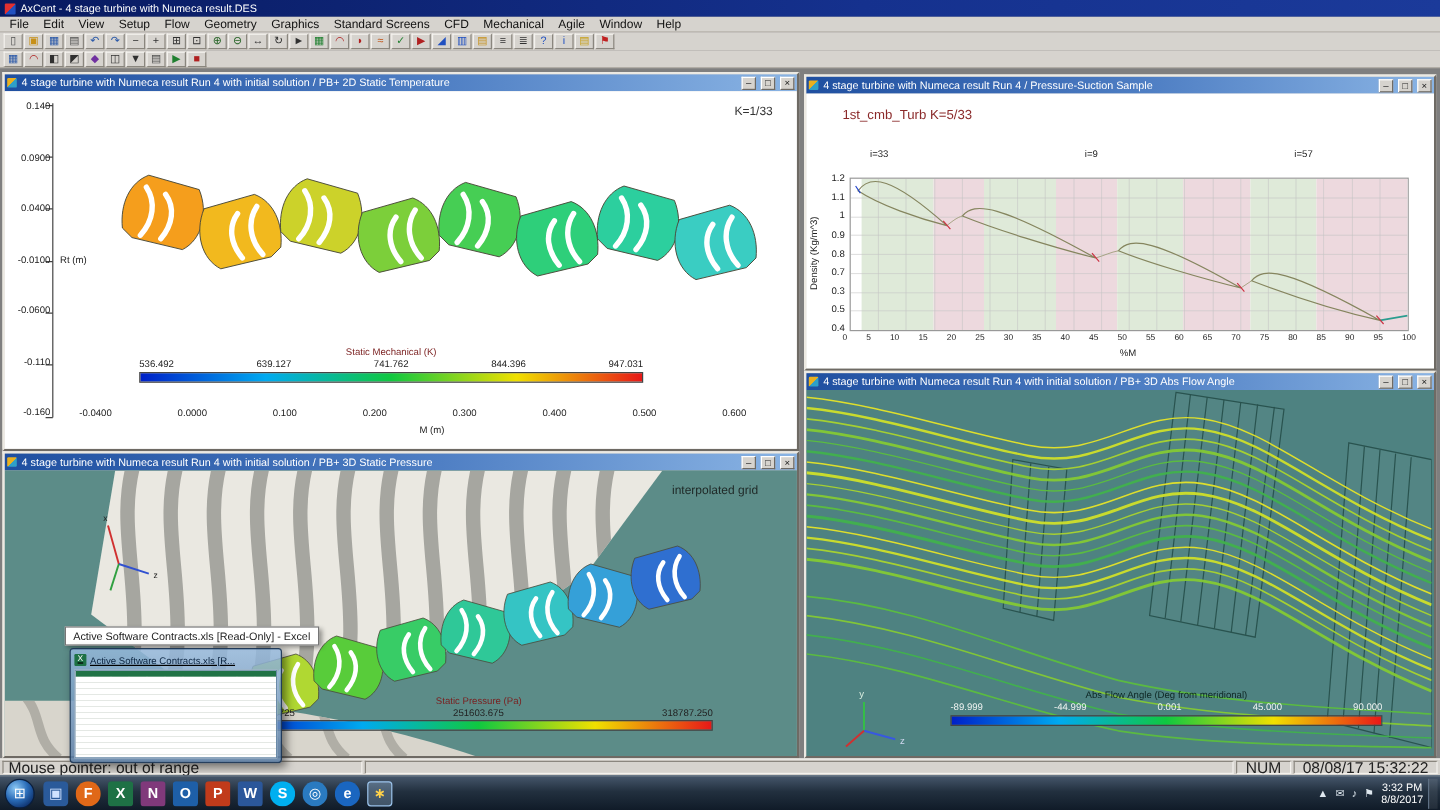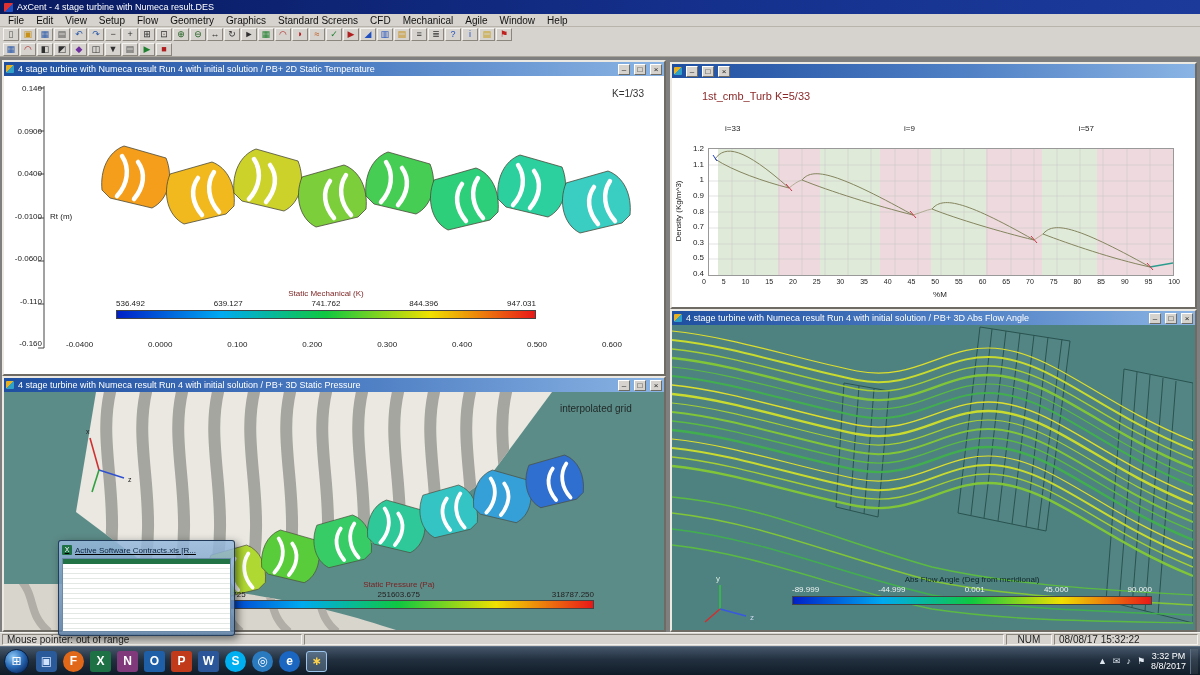--- a/index.html
+++ b/index.html
@@ -38,26 +38,26 @@
   .cbar-vals.light{color:#eef2f0;}
   .cbar-title{position:absolute;text-align:center;font-size:8px;color:#7a1f1f;}
   .cbar-title.dark-teal{color:#0e2724;}
   .ps-title{position:absolute;left:30px;top:12px;font-size:11px;color:#8b2a2a;}
   .legend{position:absolute;left:32px;top:44px;width:390px;display:flex;justify-content:space-between;}
   .legend-item{display:flex;align-items:center;gap:3px;font-size:8px;color:#222;}
   .plotbox{position:absolute;border:1px solid #999;box-sizing:content-box;background:#fff;}
   .ylab-rot{position:absolute;left:-52px;top:127px;width:120px;height:12px;text-align:center;font-size:8px;color:#222;transform:rotate(-90deg);}
   
   .statusbar{position:absolute;left:0;top:632px;width:100%;height:14px;background:#d6d3ce;border-top:1px solid #f4f2ee;
-             display:flex;align-items:stretch;gap:2px;padding:1px 2px;box-sizing:border-box;font-size:10px;color:#222;}
+             display:flex;align-items:stretch;gap:2px;padding:1px 2px;box-sizing:border-box;font-size:13px;color:#222;}
   .sb-panel{border:1px solid;border-color:#8a867e #f4f2ee #f4f2ee #8a867e;padding:0 4px;line-height:10px;box-sizing:border-box;}
   .sb-left{width:300px;}
   .sb-fill{flex:1;}
   .sb-num{width:46px;text-align:center;}
-  .sb-time{width:144px;text-align:left;}
+  .sb-time{width:120px;text-align:center;}
   
   .taskbar{position:absolute;left:0;top:646px;width:100%;height:29px;
            background:linear-gradient(180deg,#45566a 0%,#22303f 45%,#101b28 100%);
            border-top:1px solid #5e7084;display:flex;align-items:center;box-sizing:border-box;padding:0 2px;}
   .start-orb{width:25px;height:25px;margin:0 4px 0 2px;border-radius:50%;flex:0 0 auto;display:flex;align-items:center;justify-content:center;
              background:radial-gradient(circle at 35% 30%,#8cc8f4,#2a6cb8 45%,#123a78 75%,#0a2858);
              border:1px solid #0a1e3c;color:#fff;font-size:12px;box-sizing:border-box;}
   .task-icons{display:flex;align-items:center;}
   .task-icon{width:21px;height:21px;margin:0 3px;display:flex;align-items:center;justify-content:center;
              font-size:12px;font-weight:bold;border:1px solid transparent;box-sizing:border-box;}
@@ -287,20 +287,21 @@
 
         <span>-0.0400</span>
             <span>0.0000</span>
             <span>0.100</span>
             <span>0.200</span>
             <span>0.300</span>
             <span>0.400</span>
             <span>0.500</span>
             <span>0.600</span>
           </div>
+        <div class="axis-title" style="left:78px;top:278px;width:556px;text-align:center;">M (m)</div>
         <div class="cbar-title" style="left:112px;top:213px;width:420px;">Static Mechanical (K)</div>
         <div class="cbar-vals" style="left:112px;top:223px;width:420px;">
 
         <span>536.492</span>
             <span>639.127</span>
             <span>741.762</span>
             <span>844.396</span>
             <span>947.031</span>
           </div>
         <div class="cbar" style="left:112px;top:234px;width:420px;"></div>
@@ -377,20 +378,21 @@
             <span>251603.675</span>
             <span>318787.250</span>
           </div>
         <div class="cbar" style="left:200px;top:208px;width:390px;"></div>
       </div>
     </div>
 
     <div class="child" style="left:670px;top:5px;width:527px;height:247px;">
       <div class="ctitle">
         <span class="cicon"></span>
+        <span class="ctxt">4 stage turbine with Numeca result Run 4 / Pressure-Suction Sample</span>
         <span class="cbtn">–</span>
         <span class="cbtn">□</span>
         <span class="cbtn">×</span>
       </div>
       <div class="cbody" style="background:#fff;">
         <div class="ps-title">1st_cmb_Turb  K=5/33</div>
         <div class="legend">
 
         <span class="legend-item" style="color: rgb(34, 68, 204);">
               <svg width="18" height="12">
@@ -540,20 +542,21 @@
             <span>0.001</span>
             <span>45.000</span>
             <span>90.000</span>
           </div>
         <div class="cbar" style="left:120px;top:271px;width:360px;"></div>
       </div>
     </div>
 
   </div>
 
+  <div class="excel-tip">Active Software Contracts.xls  [Read-Only] - Excel</div>
   <div class="excel-thumb">
     <div class="et-head">
       <span class="et-icon">X</span>
       <span class="et-title">Active Software Contracts.xls  [R...</span>
     </div>
     <div class="et-sheet">
       <div class="et-ribbon"></div>
       <div class="et-grid"></div>
     </div>
   </div>

